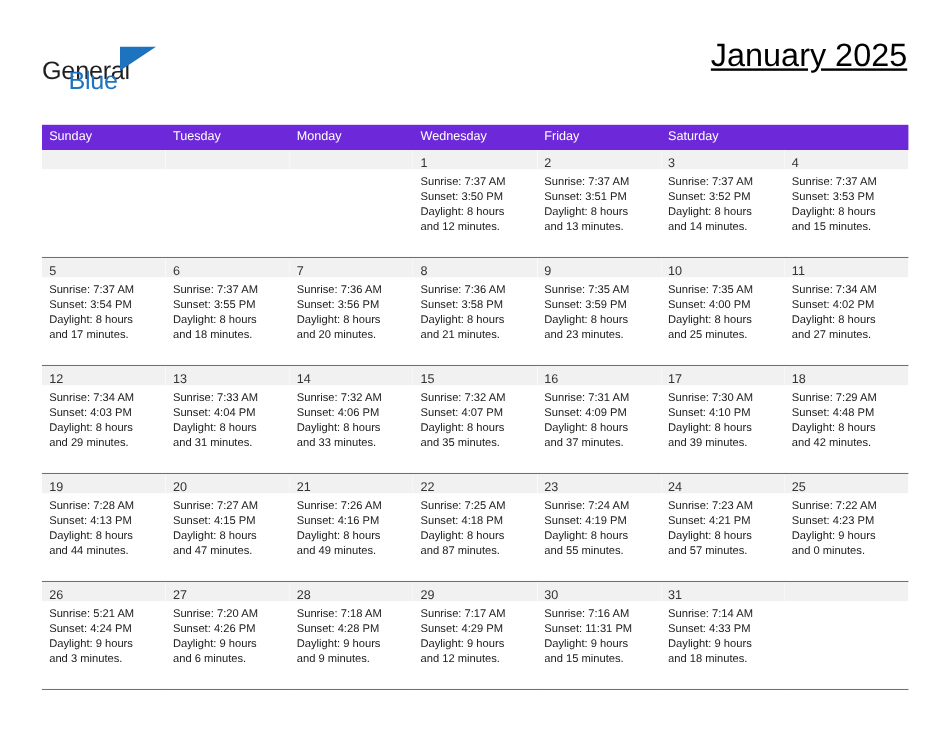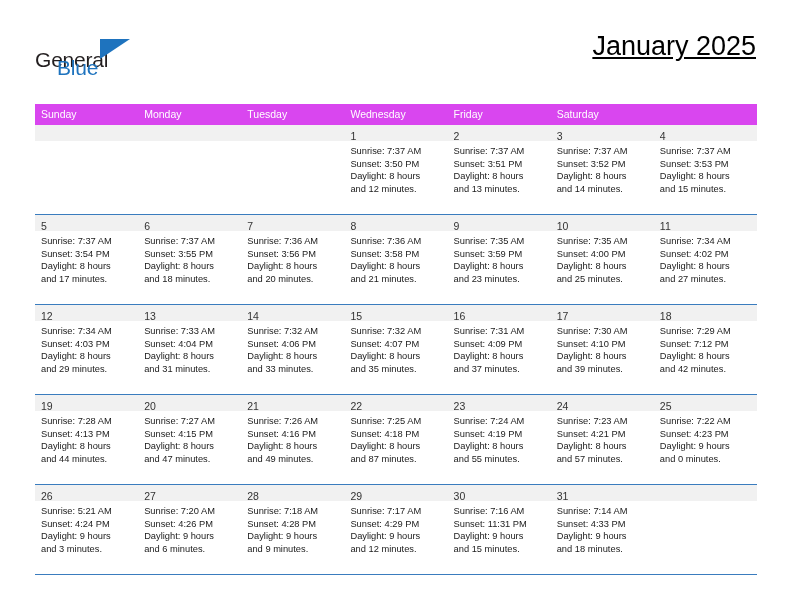--- a/index.html
+++ b/index.html
@@ -95,21 +95,21 @@
     position: absolute;
     left: 35px;
     top: 104px;
     width: 722px;
   }
 
   .weekday-row {
     display: flex;
     width: 722px;
     height: 21px;
-    background: #d946ef;
+    background: #6d28d9;
   }
   .weekday-cell {
     width: 103.142px;
     height: 21px;
     box-sizing: border-box;
     padding: 4px 0 0 6px;
     color: #ffffff;
     font-size: 10.5px;
     line-height: 13px;
     white-space: nowrap;
@@ -177,22 +177,22 @@
 
     <div class="title-block">
       <h1 class="cal-title">January 2025</h1>
     </div>
 
   </div>
 
   <div class="calendar">
     <div class="weekday-row" id="weekday-row">
         <div class="weekday-cell">Sunday</div>
+        <div class="weekday-cell">Tuesday</div>
         <div class="weekday-cell">Monday</div>
-        <div class="weekday-cell">Tuesday</div>
         <div class="weekday-cell">Wednesday</div>
         <div class="weekday-cell">Friday</div>
         <div class="weekday-cell">Saturday</div>
       </div>
     <div id="weeks-container">
         <div class="week-row">
           <div class="day-cell empty">
             <div class="day-band"><span class="day-num"></span></div>
             <div class="day-body"></div>
           </div>
@@ -358,21 +358,21 @@
               <div class="day-line">Sunrise: 7:30 AM</div>
               <div class="day-line">Sunset: 4:10 PM</div>
               <div class="day-line">Daylight: 8 hours</div>
               <div class="day-line">and 39 minutes.</div>
             </div>
           </div>
           <div class="day-cell">
             <div class="day-band"><span class="day-num">18</span></div>
             <div class="day-body">
               <div class="day-line">Sunrise: 7:29 AM</div>
-              <div class="day-line">Sunset: 7:12 PM</div>
+              <div class="day-line">Sunset: 4:48 PM</div>
               <div class="day-line">Daylight: 8 hours</div>
               <div class="day-line">and 42 minutes.</div>
             </div>
           </div>
         </div>
         <div class="week-row">
           <div class="day-cell">
             <div class="day-band"><span class="day-num">19</span></div>
             <div class="day-body">
               <div class="day-line">Sunrise: 7:28 AM</div>

